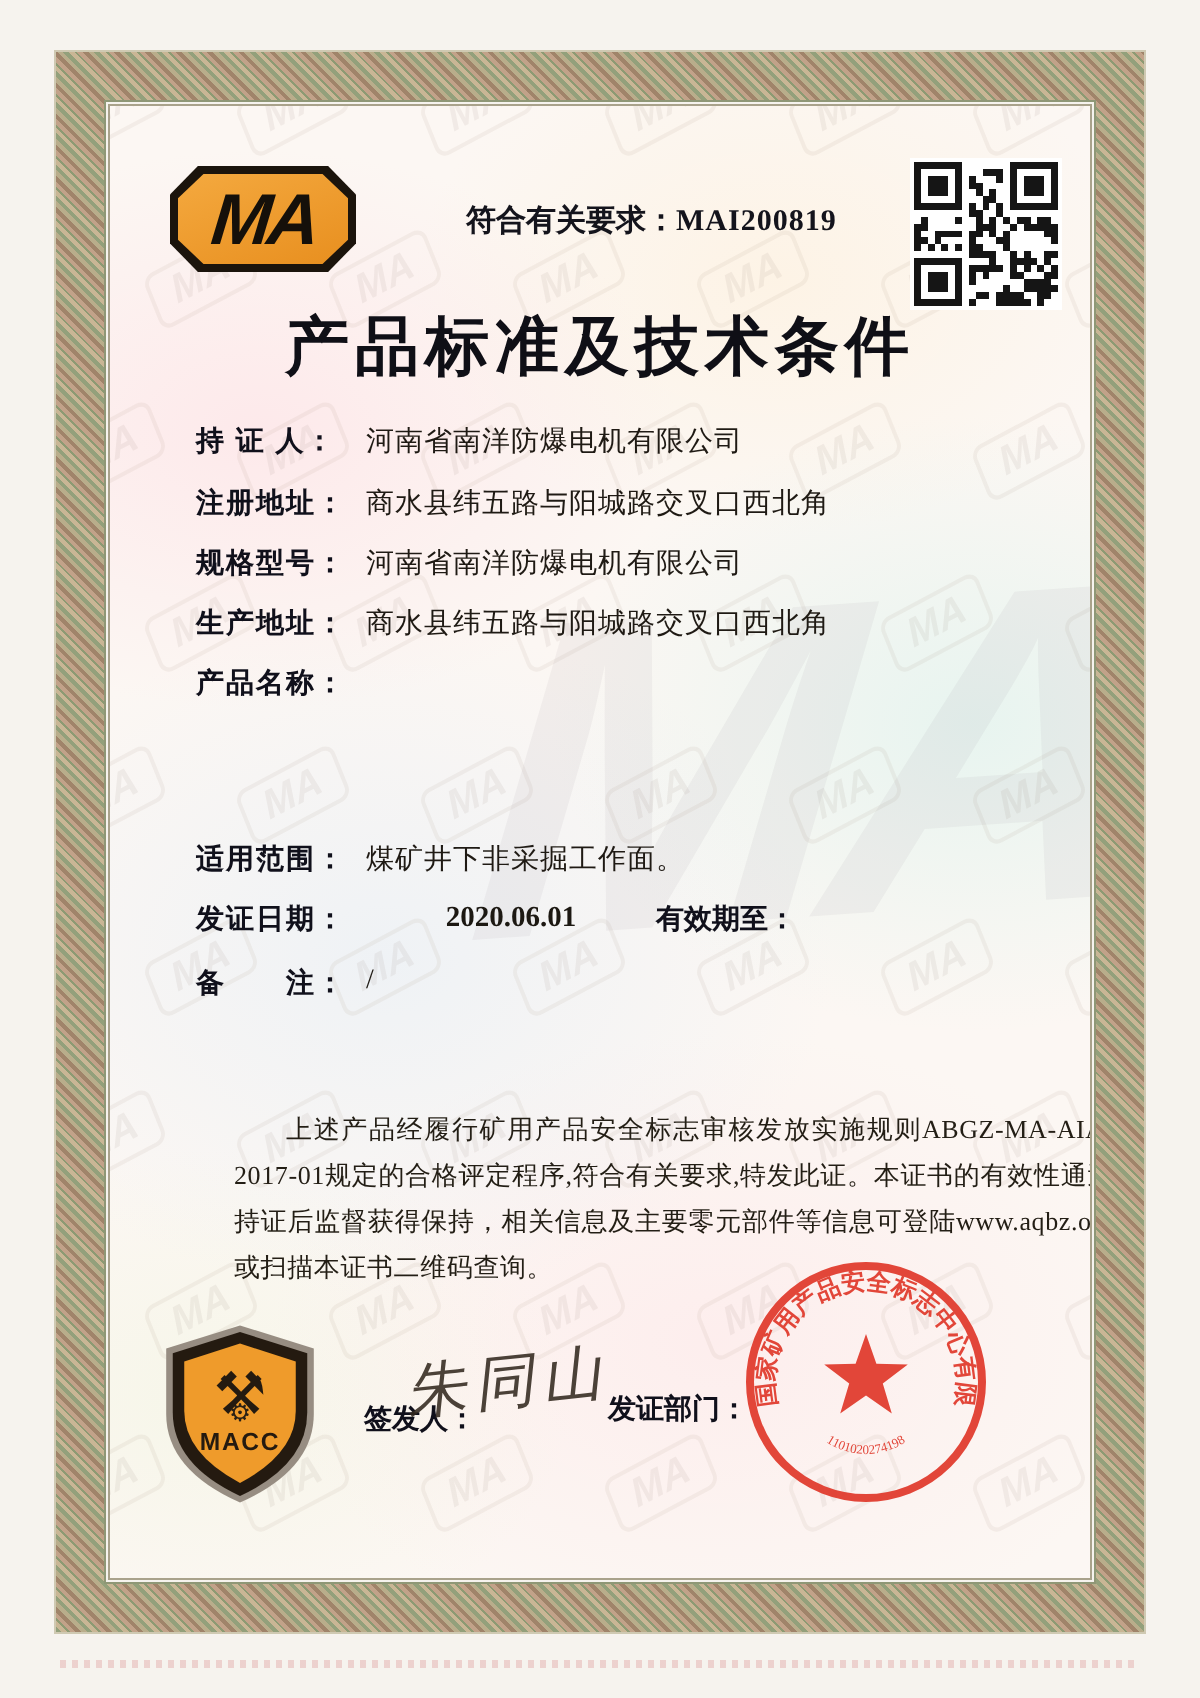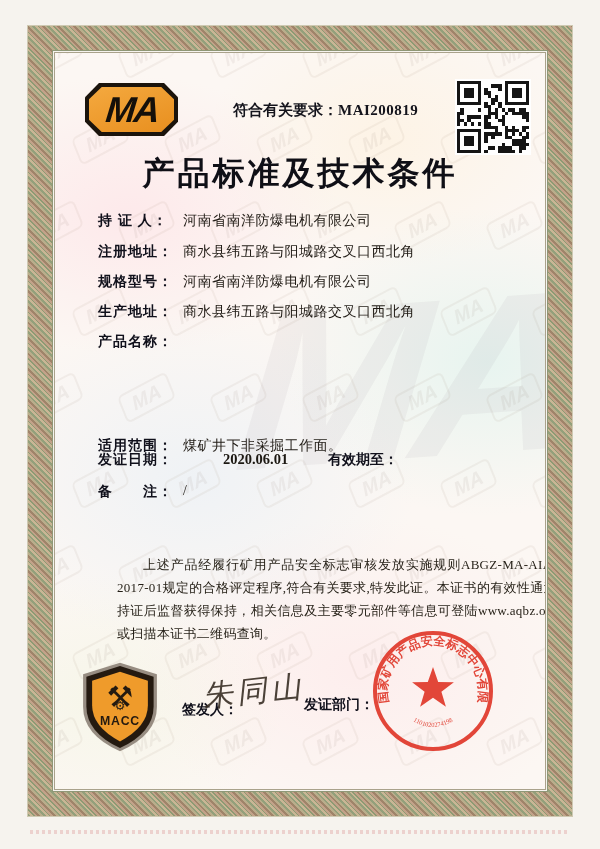--- a/index.html
+++ b/index.html
@@ -311,21 +311,21 @@
         <span class="lbl">规格型号：</span>
         <span class="val">河南省南洋防爆电机有限公司</span>
       </div>
       <div class="row" style="top:250px">
         <span class="lbl">生产地址：</span>
         <span class="val">商水县纬五路与阳城路交叉口西北角</span>
       </div>
       <div class="row" style="top:280px">
         <span class="lbl">产品名称：</span>
       </div>
-      <div class="row" style="top:384px">
+      <div class="row" style="top:368px">
         <span class="lbl">适用范围：</span>
         <span class="val">煤矿井下非采掘工作面。</span>
       </div>
       <div class="row" style="top:398px">
         <span class="lbl">发证日期：</span>
         <span class="val-date">2020.06.01</span>
         <span class="lbl2">有效期至：</span>
       </div>
       <div class="row" style="top:430px">
         <span class="lbl">备　　注：</span>

